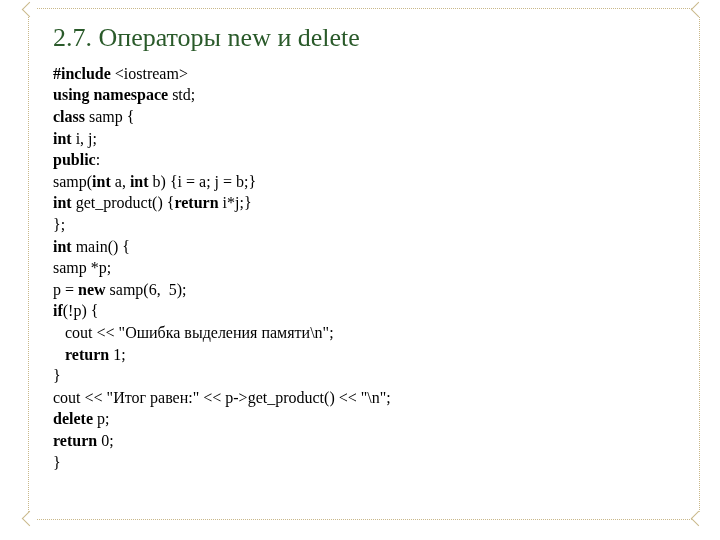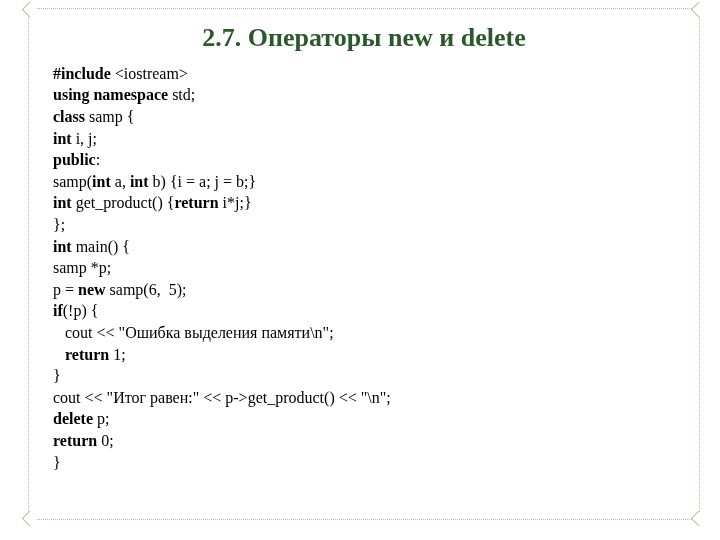--- a/index.html
+++ b/index.html
@@ -31,22 +31,21 @@
     border-bottom: 1px solid #c9b88a;
     transform: rotate(45deg);
   }
   .corner.tl { left: -5px; top: -5px; }
   .corner.tr { right: -5px; top: -5px; }
   .corner.bl { left: -5px; bottom: -5px; }
   .corner.br { right: -5px; bottom: -5px; }
   .heading {
     color: #2a5a2a;
     font-size: 26px;
-    font-weight: bold;
-    text-align: center;
+    font-weight: normal;
     margin: 0 0 10px 0;
     line-height: 1.15;
   }
   .code {
     font-family: Liberation Serif, serif;
     font-size: 16px;
     line-height: 1.35;
     color: #000;
     white-space: pre;
   }

